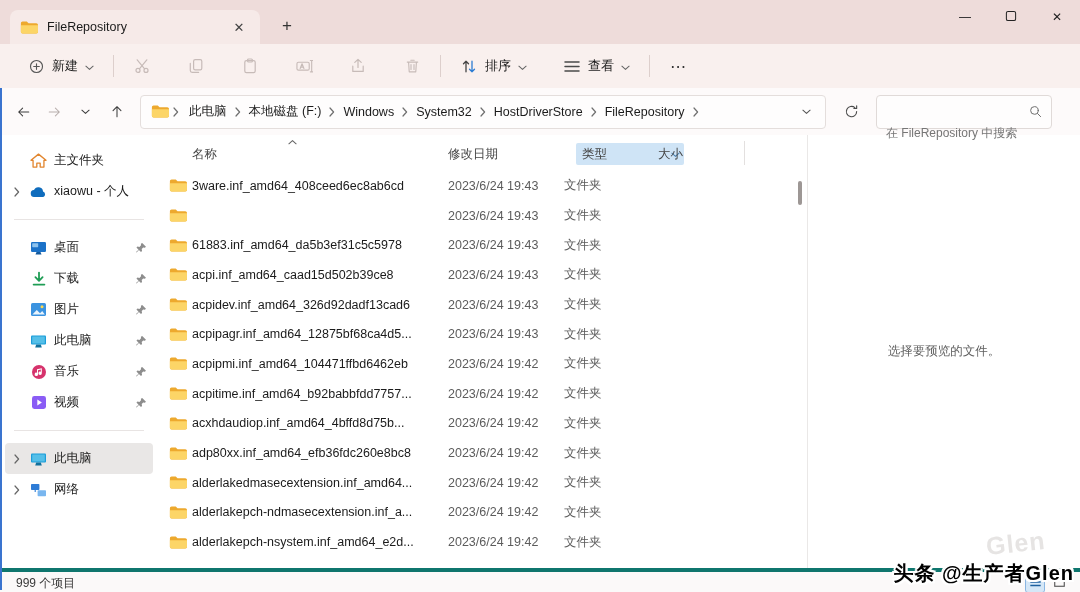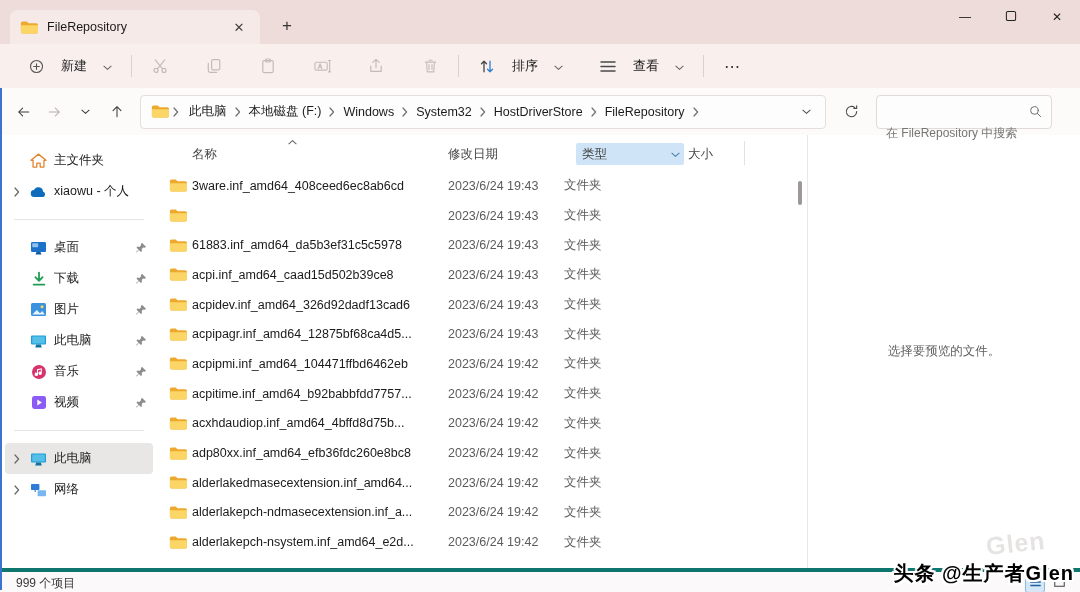--- a/index.html
+++ b/index.html
@@ -16,21 +16,21 @@
   .tab .grow{flex:1}
   .tab-close{width:22px;height:22px;display:flex;align-items:center;justify-content:center;color:#444;
        font-size:13px;border-radius:4px;cursor:pointer;}
   .newtab{width:30px;height:28px;display:flex;align-items:center;justify-content:center;margin:0 0 4px 12px;
        color:#333;font-size:17px;border-radius:4px;cursor:pointer;}
   .wincontrols{position:absolute;right:0;top:0;height:34px;display:flex;}
   .winbtn{width:46px;height:34px;display:flex;align-items:center;justify-content:center;color:#222;font-size:12px;}
 
   
   .toolbar{height:44px;background:#f9f0ee;display:flex;align-items:center;padding:0 0 0 18px;gap:0;font-size:13px;color:#1b1b1b;}
-  .tbtn{display:flex;align-items:center;gap:16px;padding:7px 9px;border-radius:5px;cursor:pointer;justify-content:flex-end;}
+  .tbtn{display:flex;align-items:center;gap:7px;padding:7px 9px;border-radius:5px;cursor:pointer;justify-content:flex-end;}
   .tico{display:flex;align-items:center;justify-content:center;width:18px;height:18px;}
   .dis{color:#c7bbb8;}
   .tsep{width:1px;height:22px;background:#ddcfcc;margin:0 10px;}
   .tgap{width:18px;}
   .more-dots{font-size:16px;letter-spacing:1px;color:#333;padding:4px 10px;}
 
   
   .addressrow{height:47px;background:#fdfafa;display:flex;align-items:center;padding:0 28px 0 10px;gap:4px;}
   .navbtn{width:27px;height:27px;display:flex;align-items:center;justify-content:center;color:#3d3d3d;border-radius:4px;cursor:pointer;}
   .navbtn.disabled{color:#b7aeac;}
@@ -56,21 +56,21 @@
   .sdivider{height:1px;background:#e8e4e3;margin:12px 14px;}
 
   
   .listpane{flex:1;position:relative;min-width:0;}
   .lheader{position:relative;height:36px;font-size:12.5px;color:#454545;}
   .hcell{position:absolute;top:8px;height:22px;display:flex;align-items:center;cursor:pointer;}
   .h-name{left:34px;}
   .h-date{left:290px;}
   .h-type{left:418px;width:108px;background:#cfe4f6;border-radius:2px;padding-left:6px;box-sizing:border-box;}
   .h-type .hdd{margin-left:auto;margin-right:4px;color:#4a7fae;}
-  .h-size{left:530px;}
+  .h-size{left:500px;}
   .hsep{position:absolute;left:586px;top:6px;height:24px;width:1px;background:#e3e0df;}
   .sortmark{position:absolute;left:130px;top:-1px;color:#666;}
   .rows{position:absolute;left:0;right:14px;top:36px;bottom:0;}
   .frow{height:29.7px;display:flex;align-items:center;font-size:12.5px;color:#1b1b1b;position:relative;cursor:default;}
   .frow .fico{position:absolute;left:11px;width:19px;height:16px;display:flex;align-items:center;}
   .frow .fname{position:absolute;left:34px;width:250px;white-space:nowrap;overflow:hidden;}
   .frow .fdate{position:absolute;left:290px;color:#5c5c5c;}
   .frow .ftype{position:absolute;left:406px;color:#5c5c5c;}
   .vscroll{position:absolute;right:3px;top:42px;bottom:4px;width:8px;}
   .vthumb{position:absolute;right:2px;top:4px;width:4px;height:24px;background:#9d9795;border-radius:3px;}

